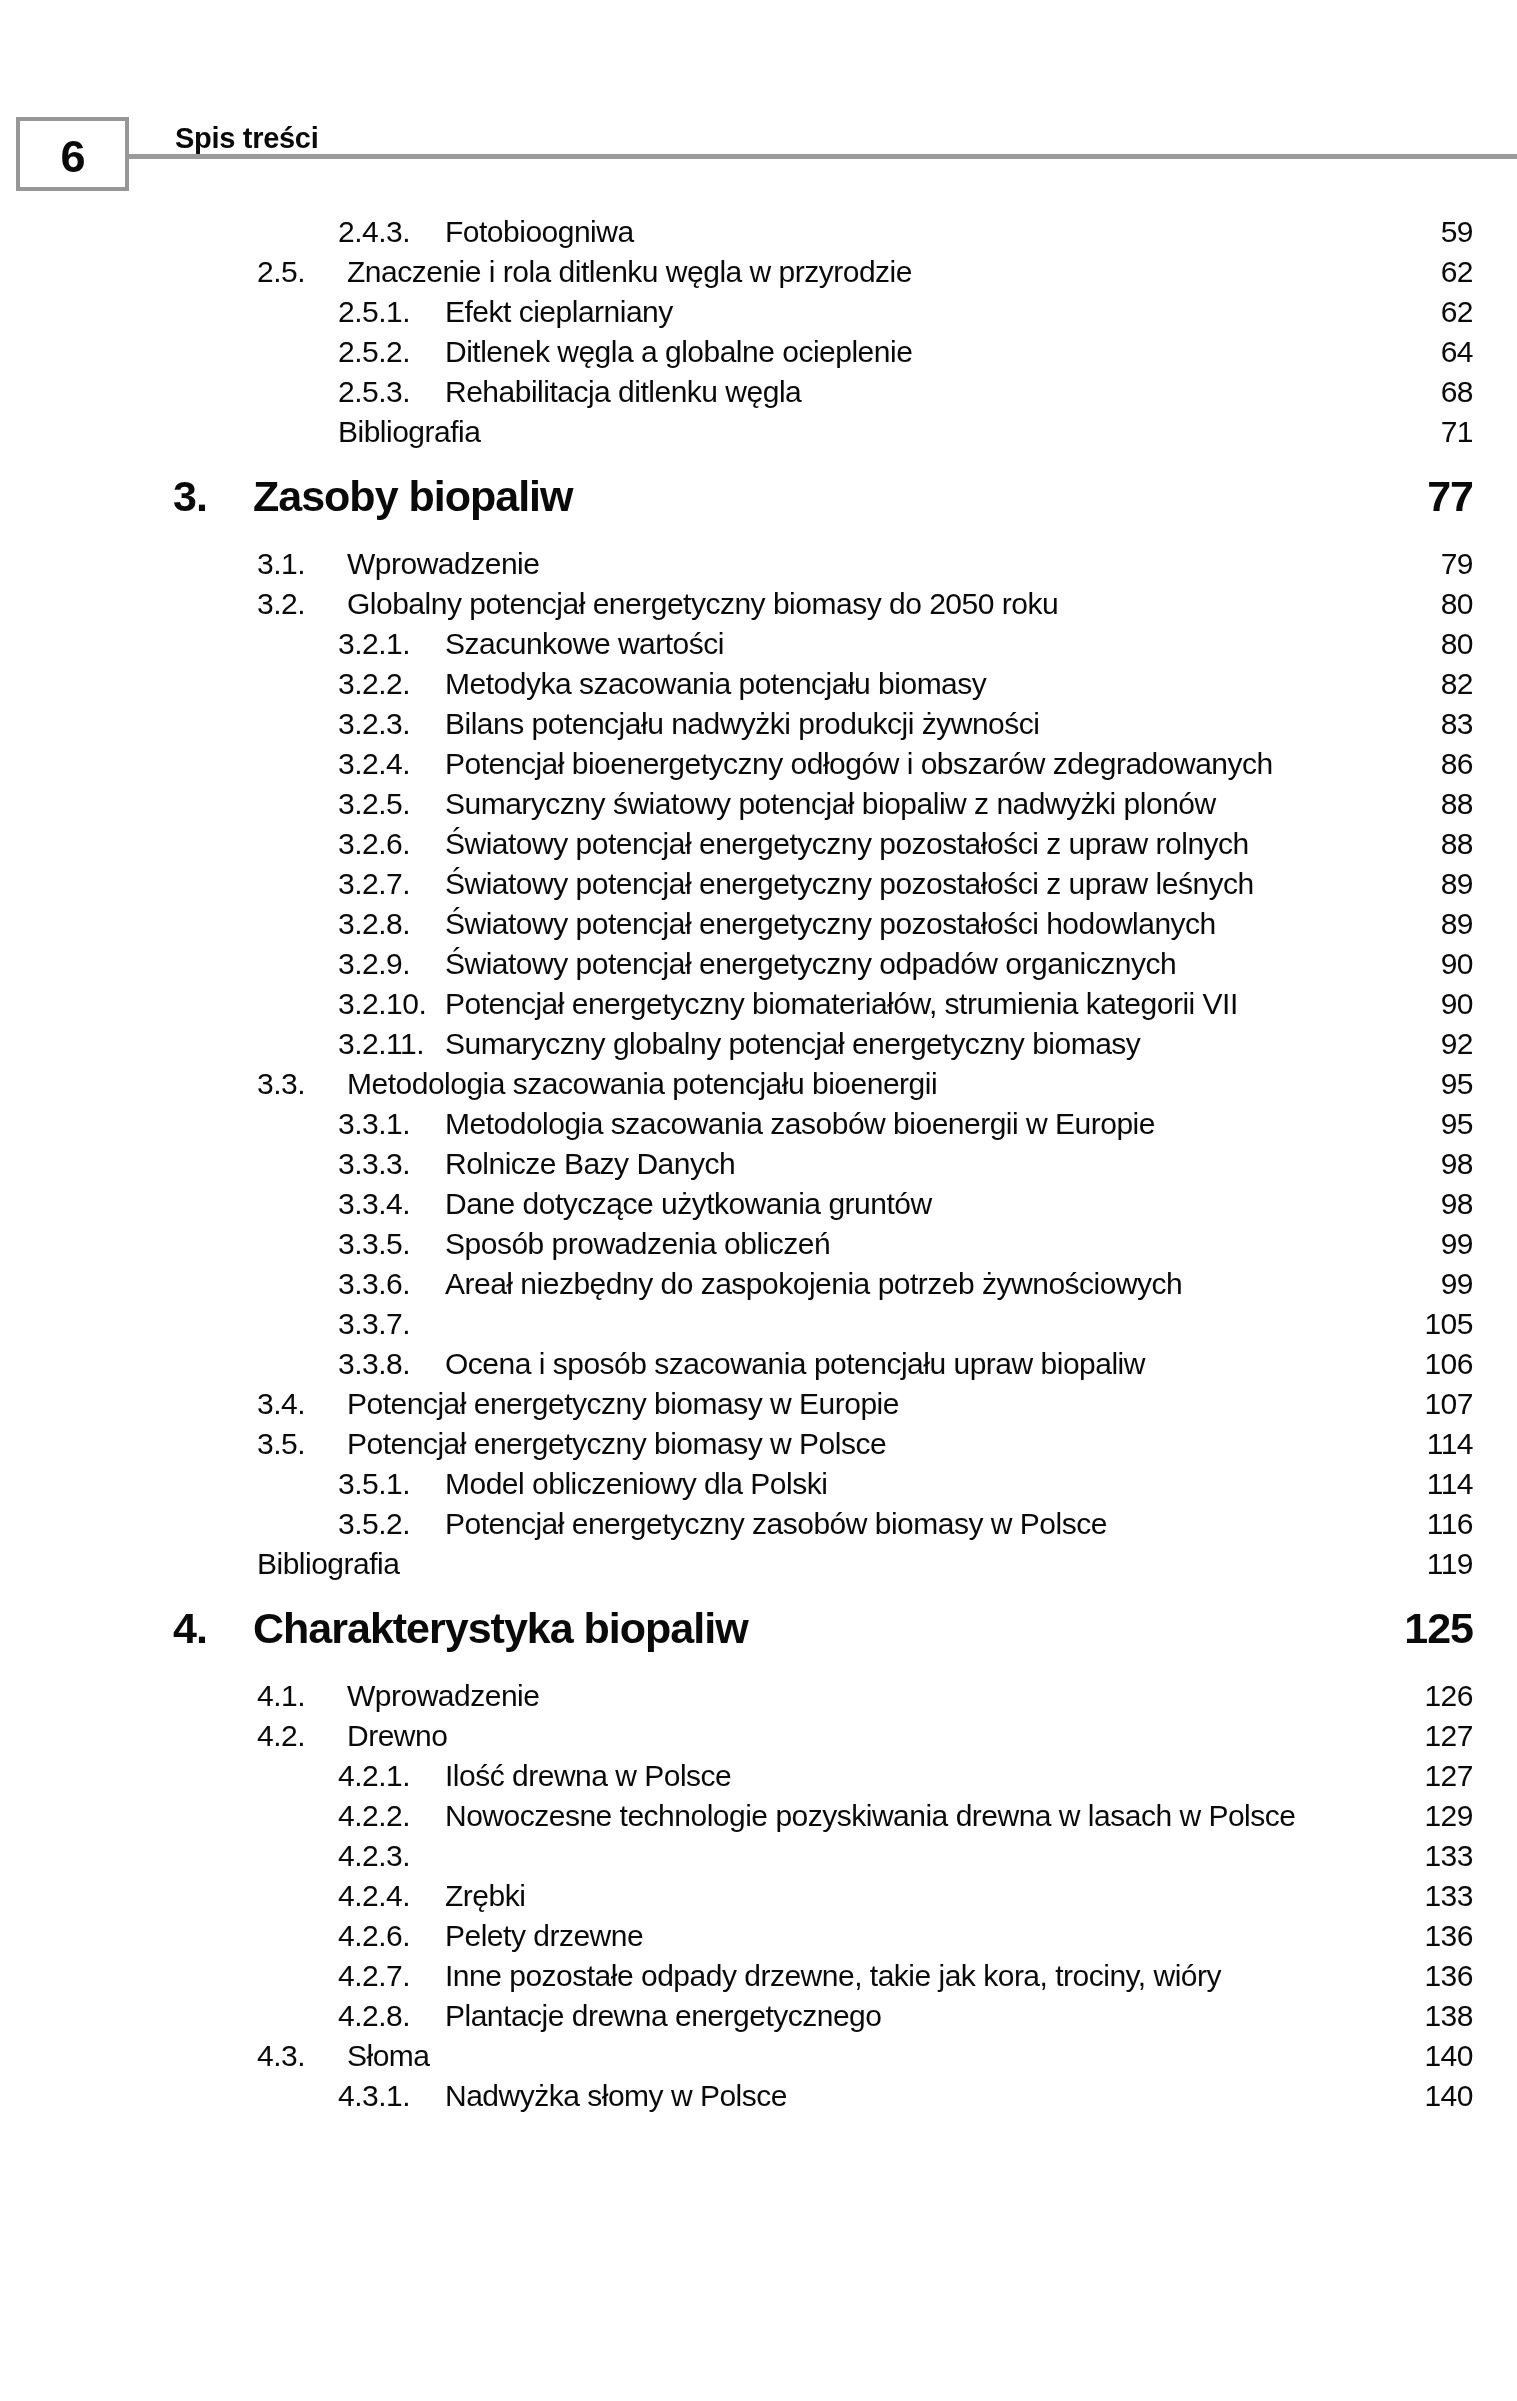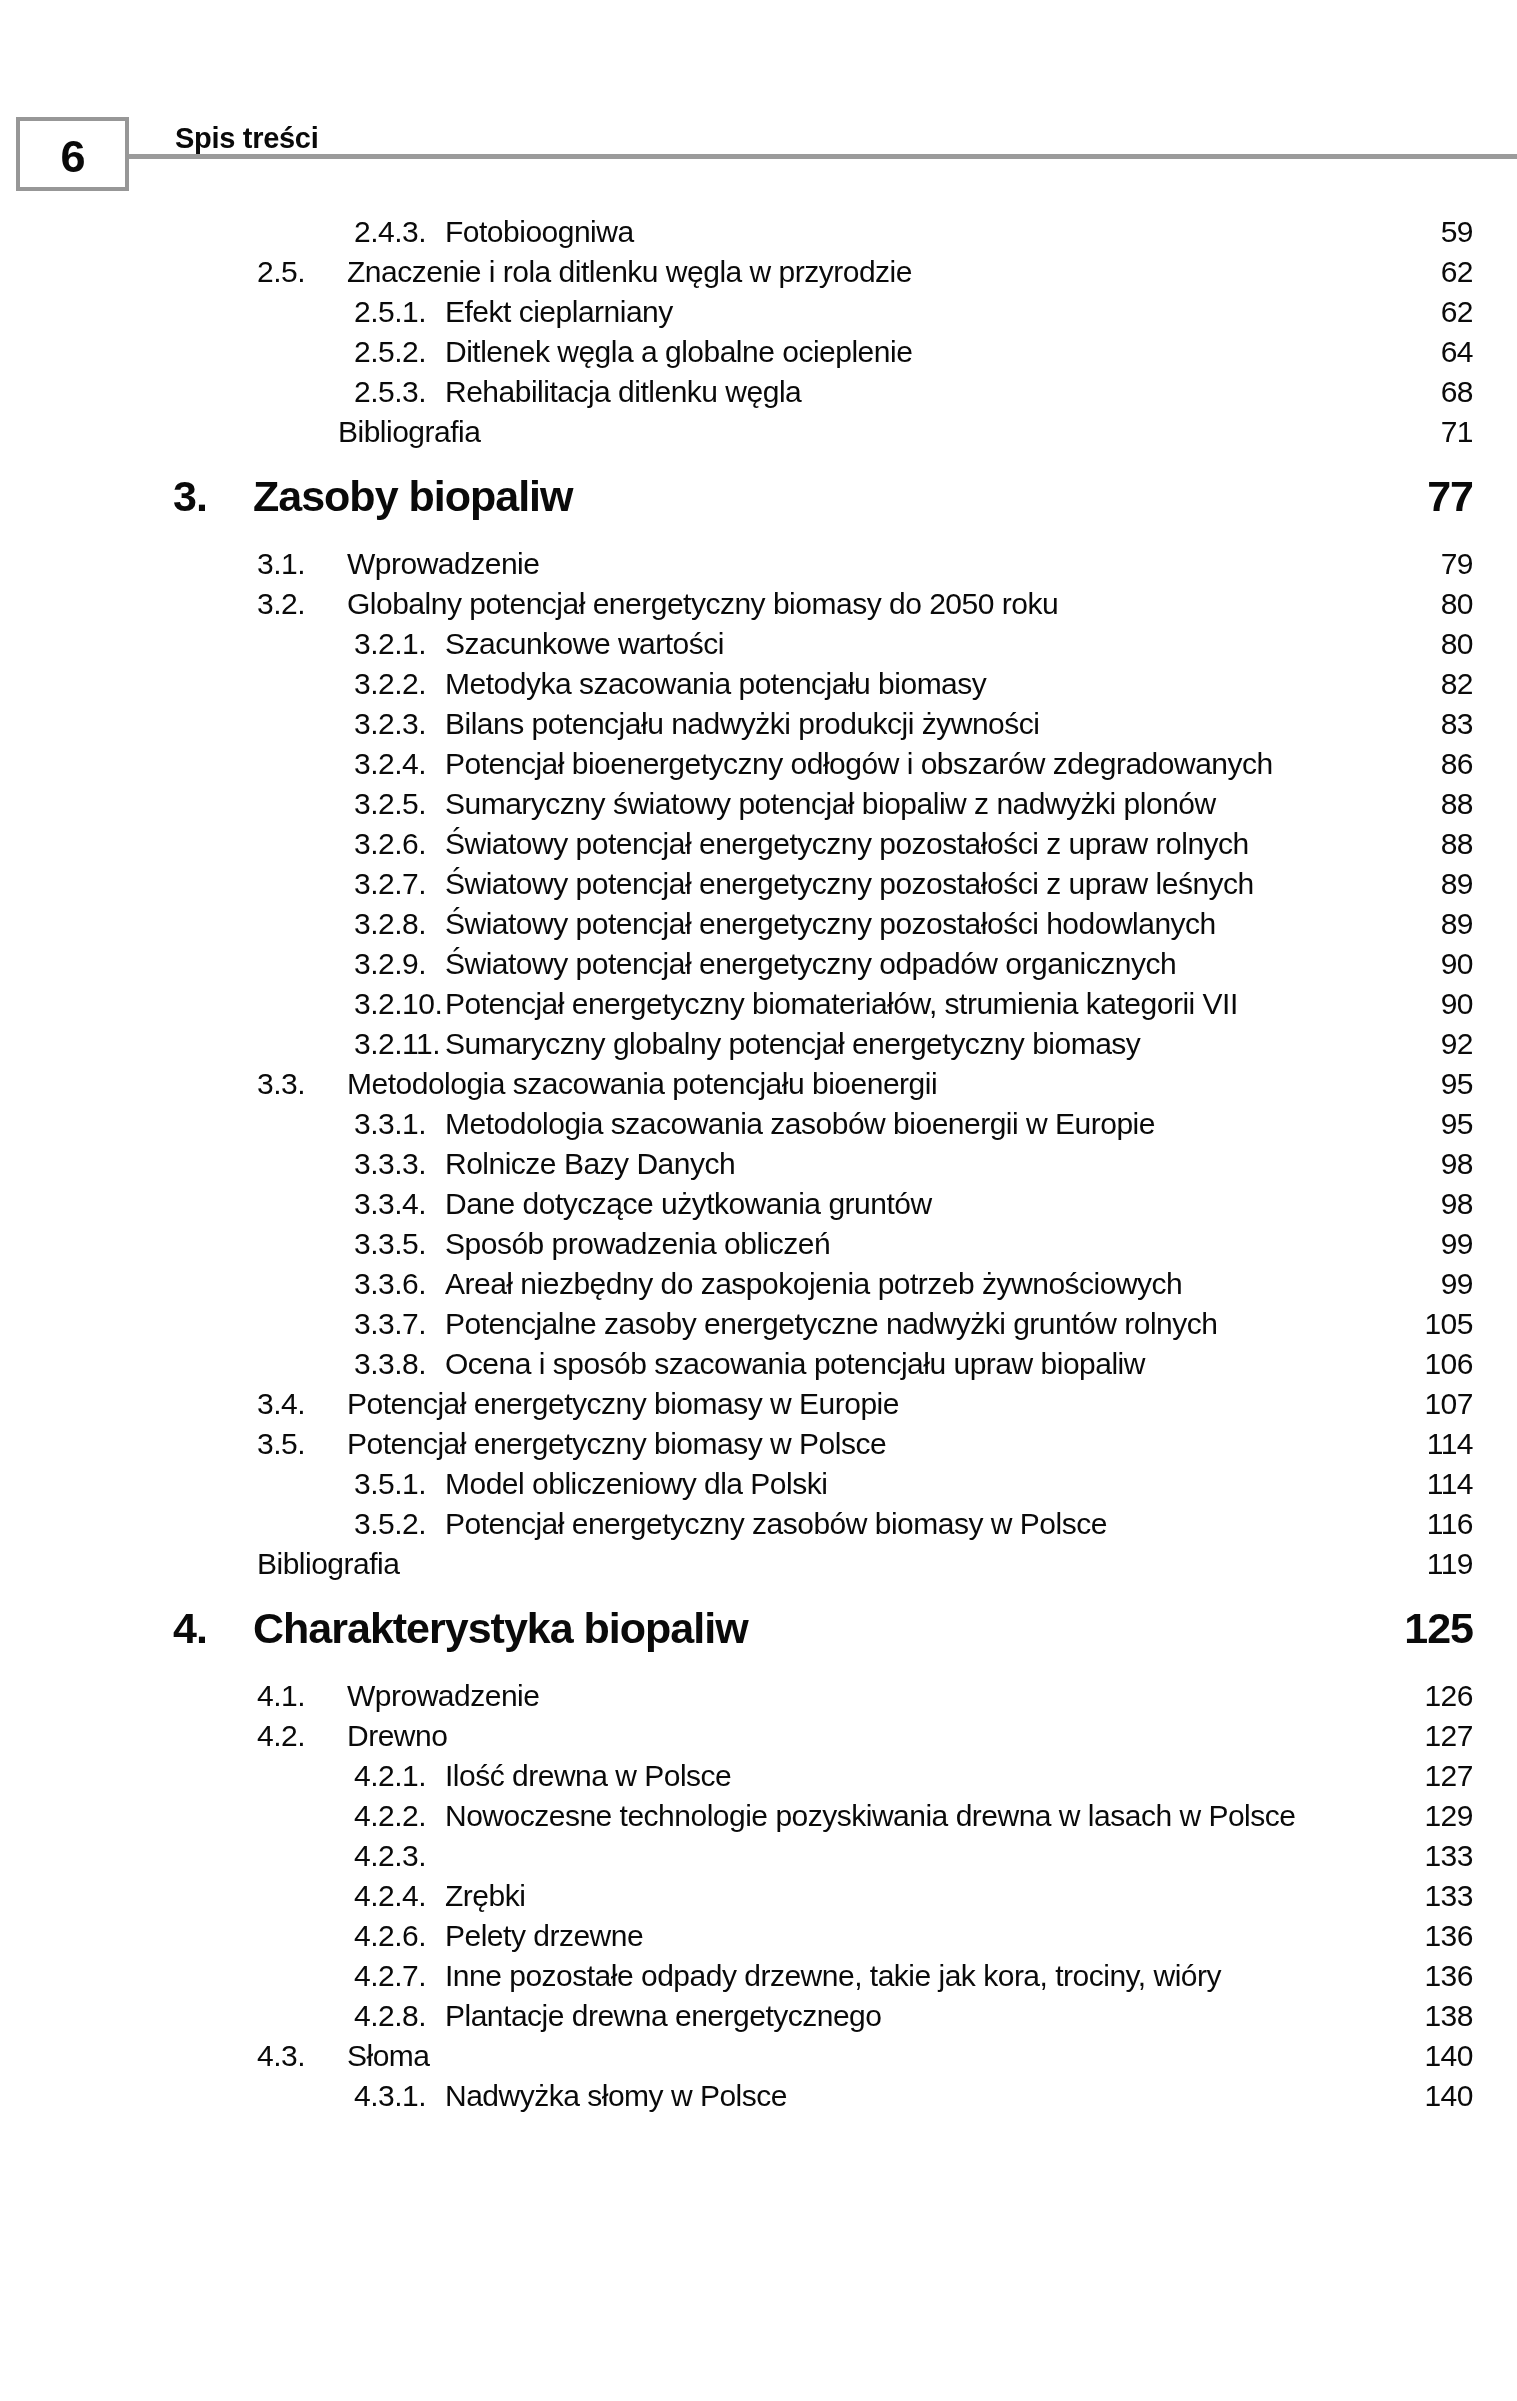--- a/index.html
+++ b/index.html
@@ -54,21 +54,21 @@
     line-height: 40px;
     font-size: 30px;
     letter-spacing: -0.5px;
     white-space: nowrap;
   }
   .row .page { right: 44px; text-align: right; }
 
   
   .l2 .num   { left: 257px; }
   .l2 .title { left: 338px; margin-left: 9px; }
-  .l3 .num   { left: 338px; margin-left: 16px; }
+  .l3 .num   { left: 338px; }
   .l3 .title { left: 445px; }
   .bib1 .title { left: 338px; }
   .bib2 .title { left: 257px; }
 
   
   .l1 { height: 66px; margin-top: 9.2px; margin-bottom: 17px; }
   .l1 .num, .l1 .title, .l1 .page {
     line-height: 70px;
     font-size: 43px;
     font-weight: 700;
@@ -212,21 +212,20 @@
       <span class="title">Sposób prowadzenia obliczeń</span>
       <span class="page">99</span>
     </div>
   <div class="row l3">
       <span class="num">3.3.6.</span>
       <span class="title">Areał niezbędny do zaspokojenia potrzeb żywnościowych</span>
       <span class="page">99</span>
     </div>
   <div class="row l3">
       <span class="num">3.3.7.</span>
-      <span class="title">Potencjalne zasoby energetyczne nadwyżki gruntów rolnych</span>
       <span class="page">105</span>
     </div>
   <div class="row l3">
       <span class="num">3.3.8.</span>
       <span class="title">Ocena i sposób szacowania potencjału upraw biopaliw</span>
       <span class="page">106</span>
     </div>
   <div class="row l2">
       <span class="num">3.4.</span>
       <span class="title">Potencjał energetyczny biomasy w Europie</span>

